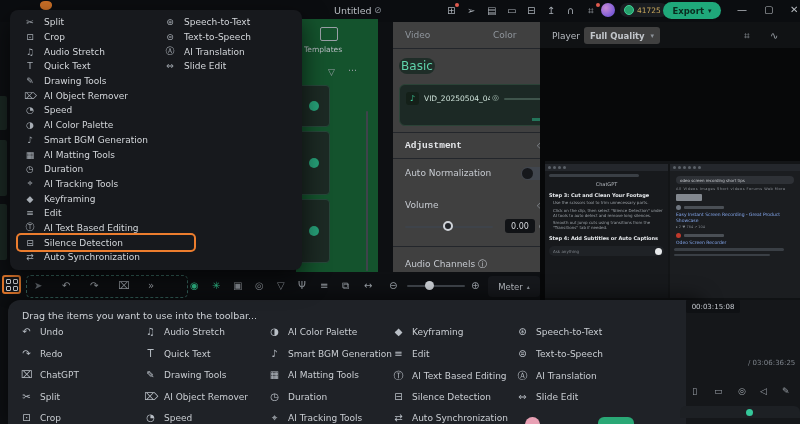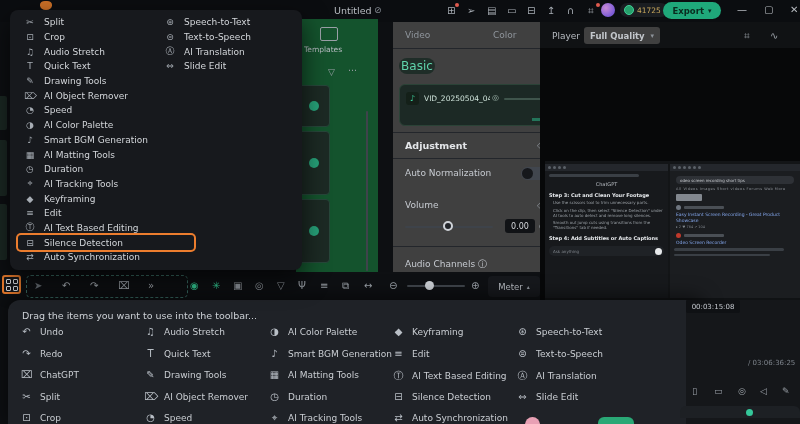--- a/index.html
+++ b/index.html
@@ -185,21 +185,21 @@
     <div id="basicpill" class="abs">Basic</div>
     <span id="voicechanger" class="abs">Voice Changer</span>
     <div id="clipcard" class="abs">
       <div id="clipnote" class="abs">♪</div>
       <div id="clipname" class="abs">VID_20250504_043...</div>
       <span id="clipknob" class="abs">◎</span>
       <div id="clipline" class="abs"></div>
       <div id="clipwave" class="abs"></div>
     </div>
     <div class="pdiv" style="top:110px;"></div>
-    <div class="sechead" style="top:118px;">Adjustment</div>
+    <div class="sechead" style="top:118px;font-family:Liberation Mono, monospace;">Adjustment</div>
     <span class="diamond" style="top:118px;">◇</span>
     <div class="pdiv" style="top:136px;"></div>
     <div class="seclabel" style="top:146px;">Auto Normalization</div>
     <div id="toggle" class="abs">
         <div class="knob"></div>
       </div>
     <div class="seclabel" style="top:178px;">Volume</div>
     <span class="diamond" style="top:178px;">◇</span>
     <div id="volslider" class="abs"></div>
     <div id="volhandle" class="abs"></div>

